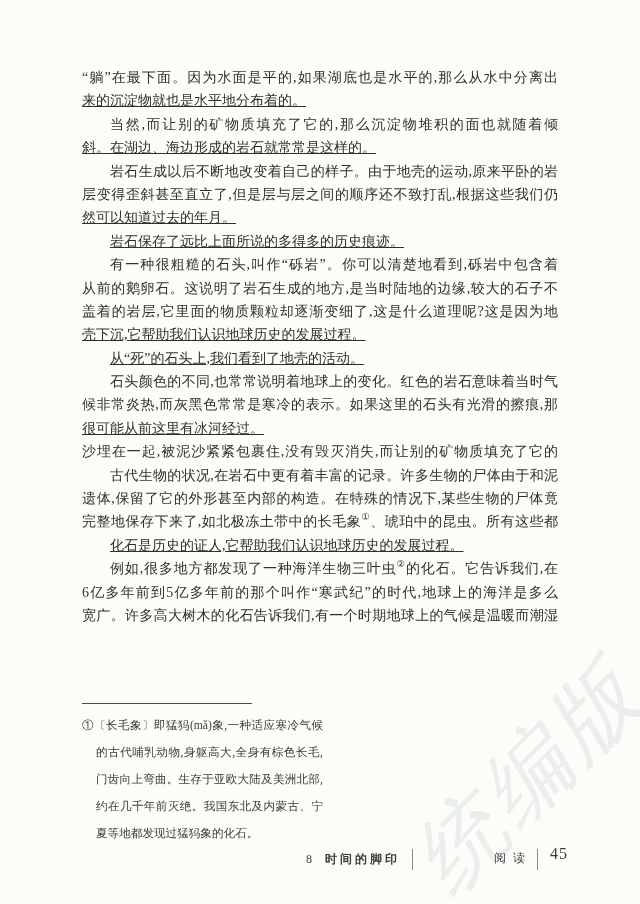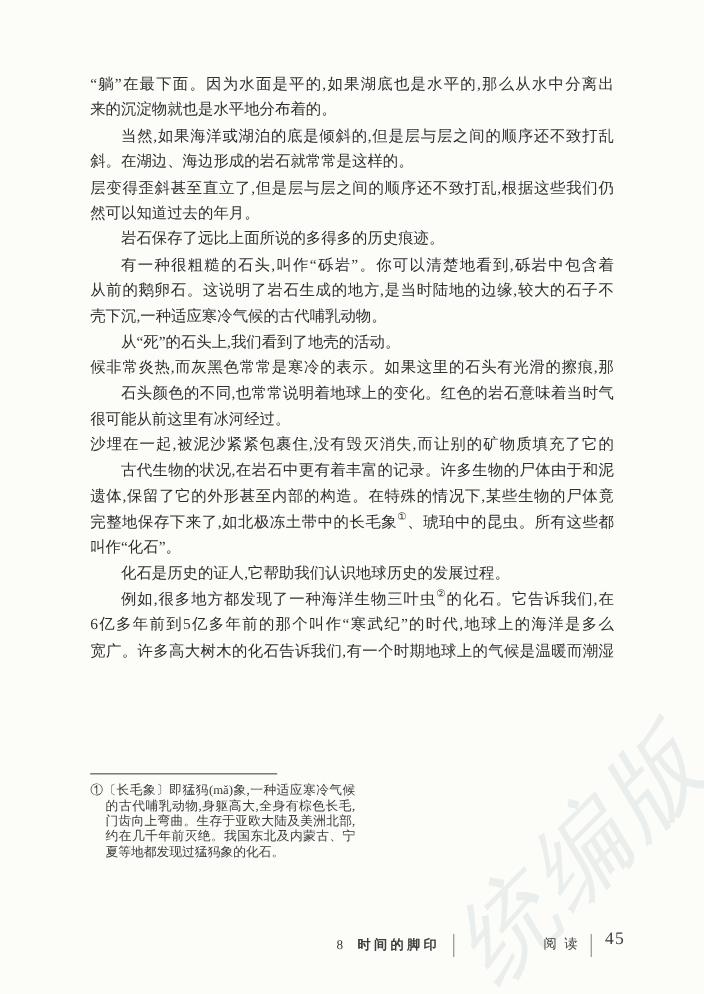--- a/index.html
+++ b/index.html
@@ -21,37 +21,37 @@
   .content {
     position: absolute; left: 82px; top: 66px; width: 476px; z-index: 1;
   }
   .par { margin: 0; padding: 0; }
   .line {
     font-size: 14px; height: 23.4px; line-height: 23.4px;
     text-align: justify; text-align-last: justify;
     white-space: nowrap;
   }
   .line.indent { padding-left: 28px; }
-  .line.par-end { text-align-last: left; }
+  .line.par-end { text-align-last: left; text-decoration: underline; }
   .line sup {
     font-size: 9.5px; line-height: 0;
     vertical-align: 6px;
   }
   .fn-divider {
     position: absolute; left: 82px; top: 703px; width: 170px; height: 0;
     border-top: 1.6px solid #4a4a4a; z-index: 1;
   }
   .footnotes {
     position: absolute; left: 82px; top: 712px; width: 480px; z-index: 1;
     display: flex; gap: 13px;
   }
   .fn-col-1 { width: 241px; }
   .fn-col-2 { width: 226px; }
   .fn-item {
-    font-size: 11.6px; line-height: 14px; color: #3a3a3a;
+    font-size: 11.6px; line-height: 27px; color: #3a3a3a;
     text-align: justify; padding-left: 14px; text-indent: -14px;
   }
   .footer-left {
     position: absolute; left: 306px; top: 849px; z-index: 1;
     display: flex; align-items: center; font-size: 12px; color: #3d3d3d;
   }
   .footer-left .num { margin-right: 13px; }
   .footer-left .ttl { letter-spacing: 3px; font-weight: bold; }
   .v-bar {
     display: inline-block; width: 1px; height: 21px;
@@ -69,49 +69,50 @@
 <body>
 
 <div class="watermark">统编版</div>
 
 <div class="content">
     <div class="par">
       <div class="line">“躺”在最下面。因为水面是平的,如果湖底也是水平的,那么从水中分离出</div>
       <div class="line par-end">来的沉淀物就也是水平地分布着的。</div>
     </div>
     <div class="par">
-      <div class="line indent">当然,如果海洋或湖泊的底是倾斜的,但是层与层之间的顺序还不致打乱</div>
+      <div class="line indent">当然,而让别的矿物质填充了它的,那么沉淀物堆积的面也就随着倾</div>
       <div class="line par-end">斜。在湖边、海边形成的岩石就常常是这样的。</div>
     </div>
     <div class="par">
+      <div class="line indent">岩石生成以后不断地改变着自己的样子。由于地壳的运动,原来平卧的岩</div>
       <div class="line">层变得歪斜甚至直立了,但是层与层之间的顺序还不致打乱,根据这些我们仍</div>
       <div class="line par-end">然可以知道过去的年月。</div>
     </div>
     <div class="par">
       <div class="line indent par-end">岩石保存了远比上面所说的多得多的历史痕迹。</div>
     </div>
     <div class="par">
       <div class="line indent">有一种很粗糙的石头,叫作“砾岩”。你可以清楚地看到,砾岩中包含着</div>
       <div class="line">从前的鹅卵石。这说明了岩石生成的地方,是当时陆地的边缘,较大的石子不</div>
-      <div class="line par-end">壳下沉,一种适应寒冷气候的古代哺乳动物。</div>
+      <div class="line">盖着的岩层,它里面的物质颗粒却逐渐变细了,这是什么道理呢?这是因为地</div>
+      <div class="line par-end">壳下沉,它帮助我们认识地球历史的发展过程。</div>
     </div>
     <div class="par">
       <div class="line indent par-end">从“死”的石头上,我们看到了地壳的活动。</div>
     </div>
     <div class="par">
+      <div class="line indent">石头颜色的不同,也常常说明着地球上的变化。红色的岩石意味着当时气</div>
       <div class="line">候非常炎热,而灰黑色常常是寒冷的表示。如果这里的石头有光滑的擦痕,那</div>
-      <div class="line indent">石头颜色的不同,也常常说明着地球上的变化。红色的岩石意味着当时气</div>
       <div class="line par-end">很可能从前这里有冰河经过。</div>
     </div>
     <div class="par">
       <div class="line">沙埋在一起,被泥沙紧紧包裹住,没有毁灭消失,而让别的矿物质填充了它的</div>
       <div class="line indent">古代生物的状况,在岩石中更有着丰富的记录。许多生物的尸体由于和泥</div>
       <div class="line">遗体,保留了它的外形甚至内部的构造。在特殊的情况下,某些生物的尸体竟</div>
       <div class="line">完整地保存下来了,如北极冻土带中的长毛象<sup>①</sup>、琥珀中的昆虫。所有这些都</div>
-      <div class="line par-end">叫作“化石”。</div>
     </div>
     <div class="par">
       <div class="line indent par-end">化石是历史的证人,它帮助我们认识地球历史的发展过程。</div>
     </div>
     <div class="par">
       <div class="line indent">例如,很多地方都发现了一种海洋生物三叶虫<sup>②</sup>的化石。它告诉我们,在</div>
       <div class="line">6亿多年前到5亿多年前的那个叫作“寒武纪”的时代,地球上的海洋是多么</div>
       <div class="line">宽广。许多高大树木的化石告诉我们,有一个时期地球上的气候是温暖而潮湿</div>
     </div>
   </div>

